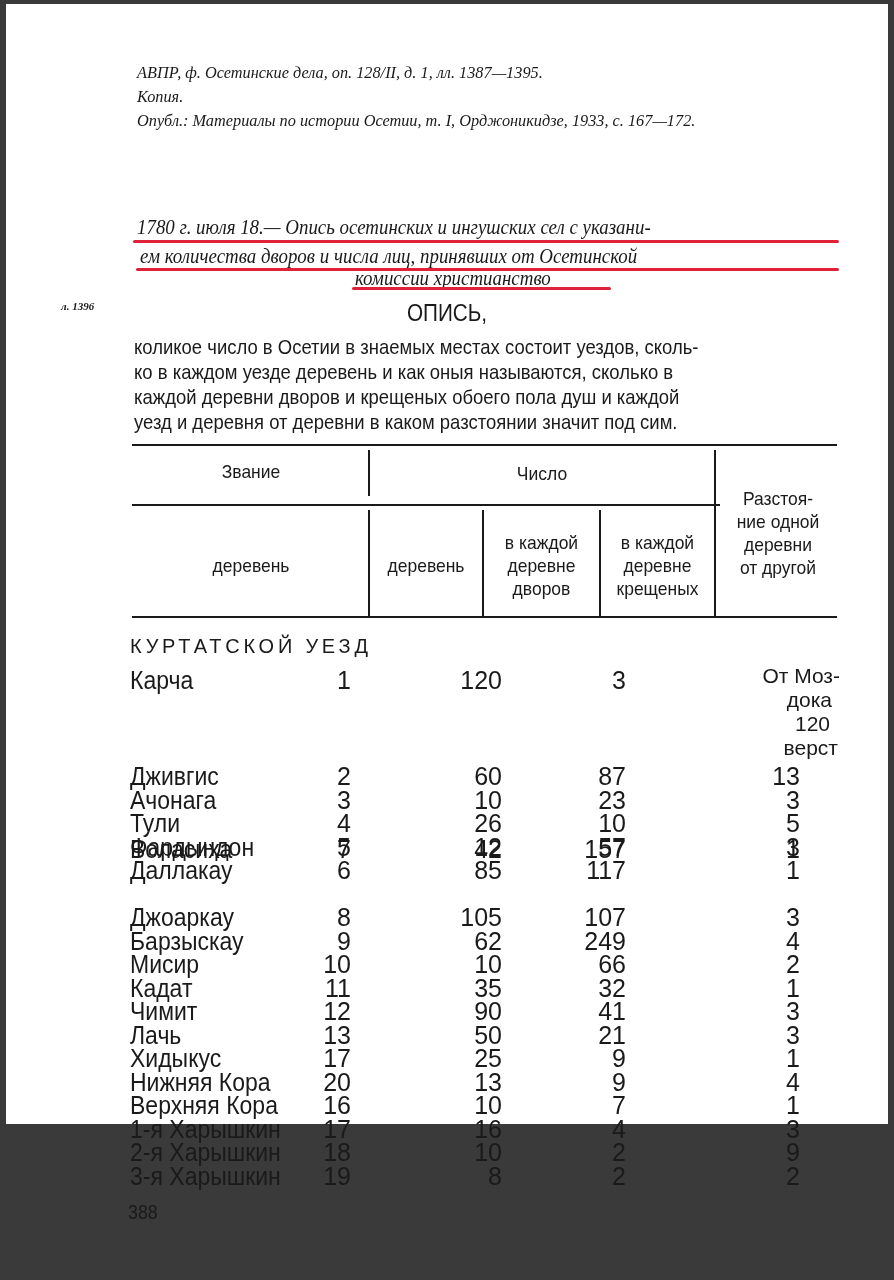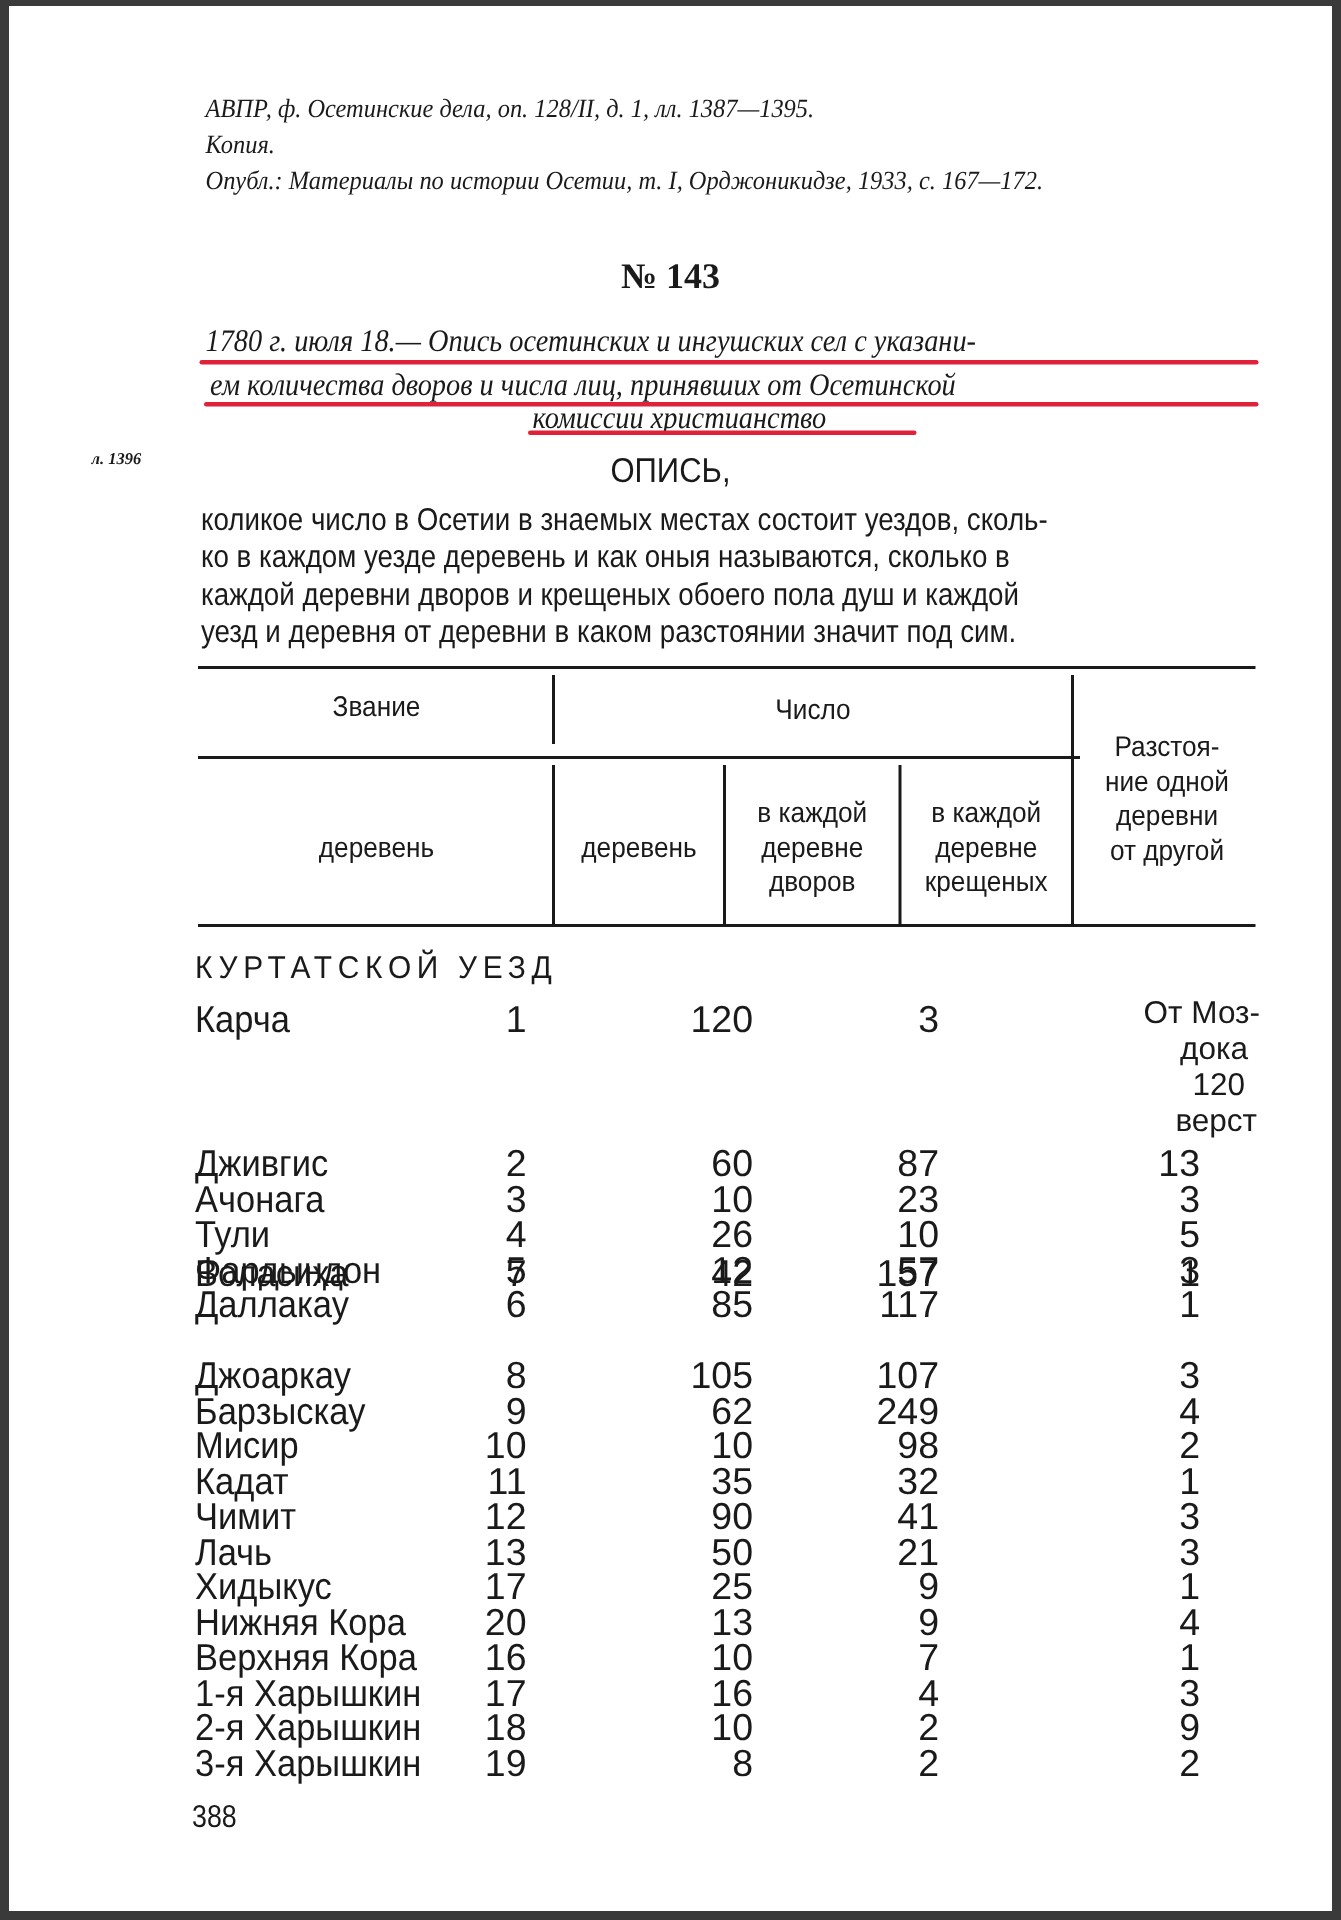--- a/index.html
+++ b/index.html
@@ -8,21 +8,21 @@
       width: 894px;
       height: 1280px;
       background: #3a3a3a;
       overflow: hidden;
     }
     .page {
       position: absolute;
       left: 6px;
       top: 4px;
       width: 882px;
-      height: 1270px;
+      height: 1120px;
       background: #ffffff;
       color: #1a1a1a;
       font-family: "Liberation Serif", "DejaVu Serif", serif;
     }
     .abs { position: absolute; white-space: nowrap; }
 
     .src {
       font-style: italic;
       font-size: 17.5px;
       left: 131px;
@@ -132,21 +132,20 @@
   </style>
 </head>
 <body>
 
 <div class="page">
 
   <div class="abs src" style="top:58px">АВПР, ф. Осетинские дела, оп. 128/II, д. 1, лл. 1387—1395.</div>
   <div class="abs src" style="top:82px">Копия.</div>
   <div class="abs src" style="top:106px">Опубл.: Материалы по истории Осетии, т. I, Орджоникидзе, 1933, с. 167—172.</div>
 
-  <div class="abs docnum">№ 143</div>
 
   <div class="abs title-line" style="left:131px; top:211px">1780 г. июля 18.— Опись осетинских и ингушских сел с указани-</div>
   <div class="underline" style="left:127px; top:236px; width:706px"></div>
   <div class="abs title-line" style="left:134px; top:240px">ем количества дворов и числа лиц, принявших  от Осетинской</div>
   <div class="underline" style="left:130px; top:264px; width:703px"></div>
   <div class="abs title-line" style="left:349px; top:262px">комиссии христианство</div>
   <div class="underline" style="left:346px; top:283px; width:259px"></div>
 
   <div class="abs margin-note">л. 1396</div>
   <div class="abs opis-title">ОПИСЬ,</div>
@@ -256,21 +255,21 @@
         <span class="c-name">Барзыскау</span>
         <span class="c-num">9</span>
         <span class="c-dv">62</span>
         <span class="c-kr">249</span>
         <span class="c-dist">4</span>
       </div>
       <div class="row" style="top: 946px;">
         <span class="c-name">Мисир</span>
         <span class="c-num">10</span>
         <span class="c-dv">10</span>
-        <span class="c-kr">98</span>
+        <span class="c-kr">66</span>
         <span class="c-dist">2</span>
       </div>
       <div class="row" style="top: 969.5px;">
         <span class="c-name">Кадат</span>
         <span class="c-num">11</span>
         <span class="c-dv">35</span>
         <span class="c-kr">32</span>
         <span class="c-dist">1</span>
       </div>
       <div class="row" style="top: 993px;">

